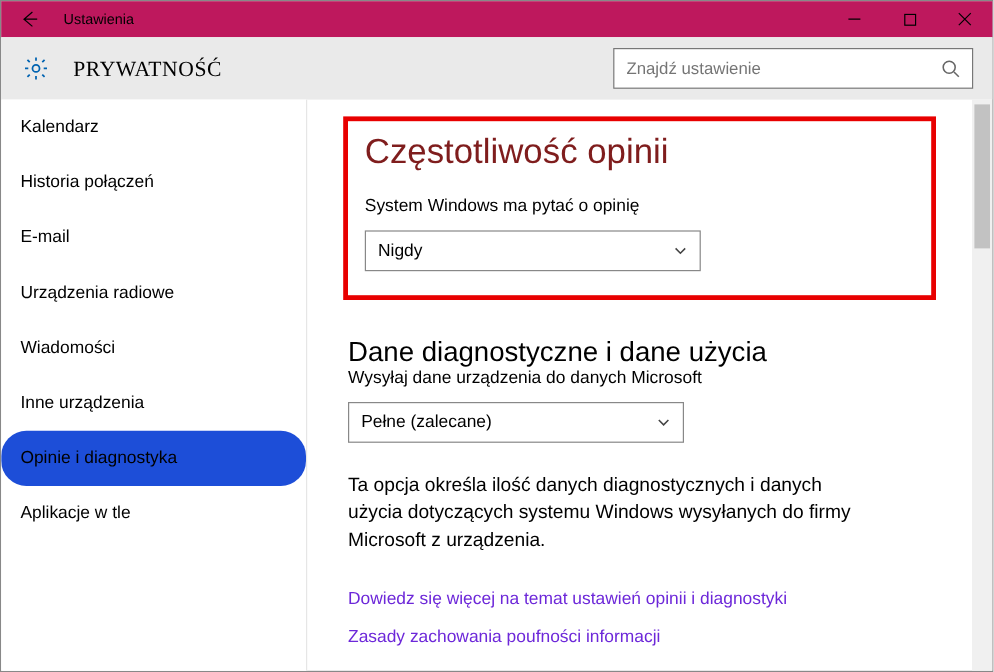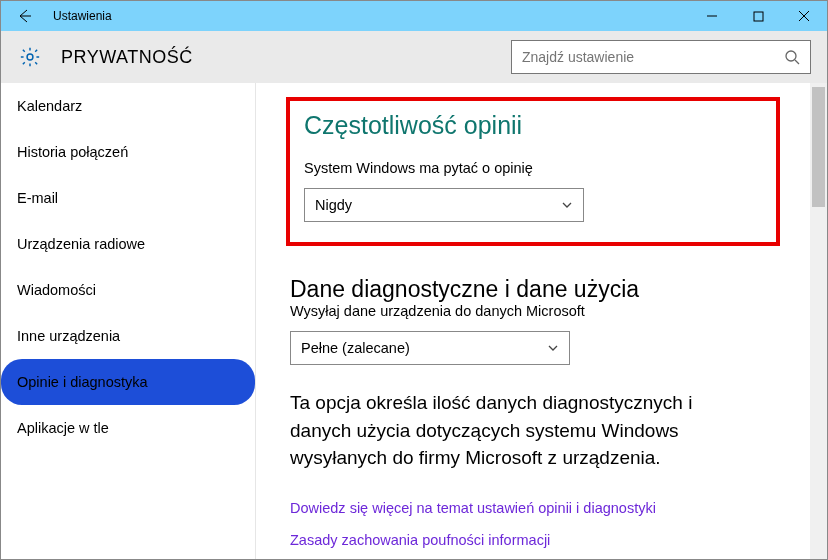--- a/index.html
+++ b/index.html
@@ -1,42 +1,42 @@
 <!DOCTYPE html>
 <html><head>
 <meta charset="utf-8">
 <style>
   * { box-sizing: border-box; margin: 0; padding: 0; }
   html, body { width: 828px; height: 560px; font-family: "Segoe UI", Tahoma, sans-serif; background: #fff; overflow: hidden; }
   .window { width: 828px; height: 560px; display: flex; flex-direction: column; border: 1px solid #888; background: #fff; }
-  .titlebar { height: 30px; background: #7dd3fc; display: flex; align-items: center; }
+  .titlebar { height: 30px; background: #be185d; display: flex; align-items: center; }
   .back-btn { width: 46px; height: 30px; display: flex; align-items: center; justify-content: center; }
   .title-text { font-size: 12px; color: #000; margin-left: 6px; flex: 1; }
   .win-controls { display: flex; }
   .win-btn { width: 46px; height: 30px; display: flex; align-items: center; justify-content: center; }
   .svgicon { stroke: #000; fill: none; stroke-width: 1; }
   .header-band { height: 52px; background: #eaeaea; display: flex; align-items: center; padding: 0 16px; }
   .gear { display:flex; align-items:center; justify-content:center; width:26px; height:26px; color:#0063b1; }
-  .cat-title { font-size: 18px; letter-spacing: 0.5px; color: #000; margin-left: 18px; flex: 1; }
+  .cat-title { font-size: 18px; letter-spacing: 0.5px; color: #000; margin-left: 18px; flex: 1; font-family: Liberation Serif, serif; }
   .searchbox { width: 300px; height: 32px; border: 1px solid #777; background: #fff; display: flex; align-items: center; padding: 16px 10px; }
   .searchbox input { flex:1; border:none; outline:none; font-size: 14px; color:#666; background:transparent; }
   .body { flex: 1; display: flex; min-height: 0; }
   .sidebar { width: 255px; background: #fff; border-right: 1px solid #e6e6e6; overflow-y: auto; }
   .side-item { height: 46px; display: flex; align-items: center; padding-left: 16px; font-size: 14.5px; color: #000; }
   .side-item.selected { background: #1d4ed8; color: #000; border-radius: 21px; }
   .content-wrap { flex: 1; position: relative; overflow: hidden; }
   .content { position:absolute; top:0; left:0; right:17px; bottom:0; overflow-y: auto; padding: 18px 34px 20px 34px; }
   .vscroll { position:absolute; top:0; right:0; width:17px; height:100%; background:#f0f0f0; }
   .vscroll .thumb { position:absolute; left:2px; right:2px; top:4px; height:120px; background:#c2c2c2; }
   .highlight-frame { border: 4px solid #e80000; padding: 10px 14px 20px 14px; margin: -4px -4px 30px -4px; }
-  h1 { font-size: 25px; font-weight: 400; color: #0f766e; margin-bottom: 20px; }
+  h1 { font-size: 29px; font-weight: 400; color: #7f1d1d; margin-bottom: 20px; }
   h2 { font-size: 23px; font-weight: 400; color: #000; }
   .field-label { font-size: 14.5px; color: #000; margin-bottom: 12px; }
   .select { width: 280px; height: 34px; border: 1.5px solid #888; display:flex; align-items:center; justify-content:space-between; padding: 0 10px; font-size: 14.5px; background:#fff;gap:16px; }
-  .desc { font-size: 19px; color: #000; line-height: 1.45; margin-top: 24px; max-width: 440px; }
+  .desc { font-size: 16px; color: #000; line-height: 1.45; margin-top: 24px; max-width: 440px; }
   .link { color: #6d28d9; font-size: 14.5px; display:block; margin-top: 28px; }
   .link + .link { margin-top: 16px; }
 </style>
 </head>
 <body>
 
 <div class="window">
 
   <div class="titlebar">
     <div class="back-btn">

